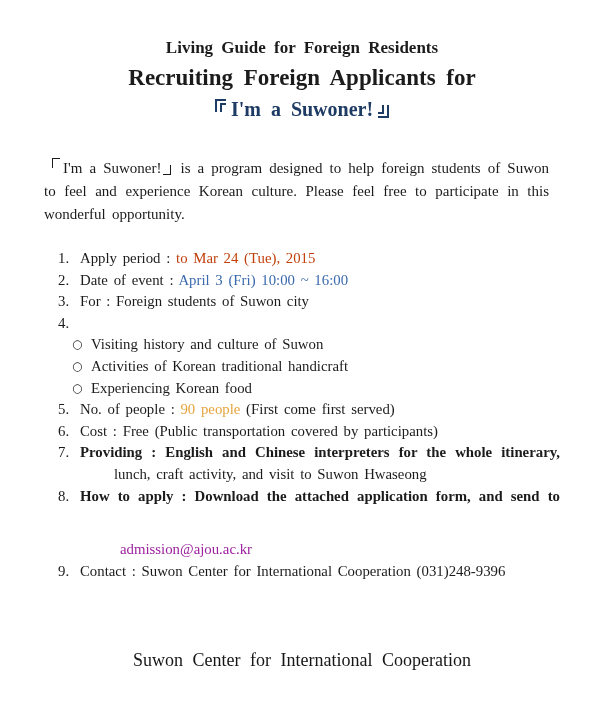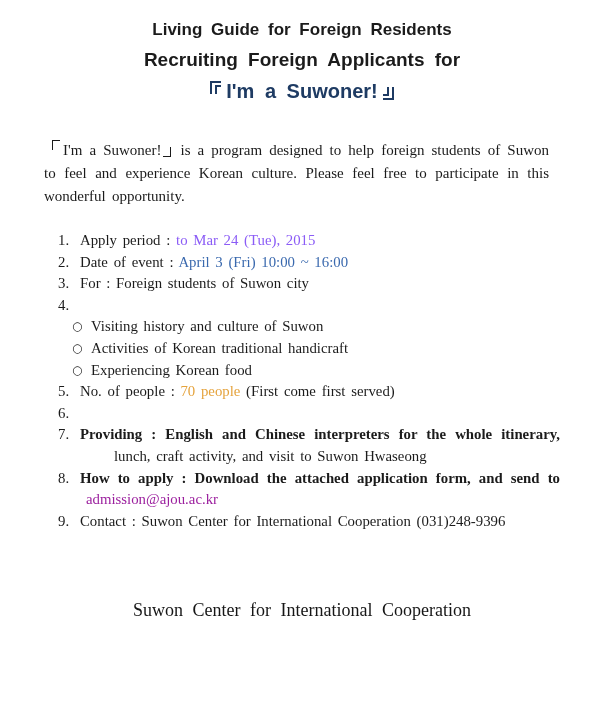--- a/index.html
+++ b/index.html
@@ -5,23 +5,23 @@
   html, body { margin: 0; padding: 0; background: #ffffff; }
   .page {
     position: relative;
     width: 604px; height: 727px;
     background: #ffffff;
     overflow: hidden;
     color: #1b1b1b;
     font-family: "Liberation Serif", "DejaVu Serif", serif;
   }
   
-  .header { padding-top: 15px; text-align: center; font-family: Liberation Sans, sans-serif; font-weight: bold; }
+  .header { padding-top: 33px; text-align: center; font-family: Liberation Serif, serif; font-weight: bold; }
   .h1 { font-size: 17px; line-height: 30px; word-spacing: 4px; }
-  .h2 { font-size: 19px; line-height: 30px; word-spacing: 5px; }
+  .h2 { font-size: 23px; line-height: 30px; word-spacing: 5px; }
   .h3 { font-size: 20px; line-height: 32px; word-spacing: 5px; }
   
   .cb { display: inline-block; position: relative; }
   .cb-d { width: 13px; height: 15px; }
   .cbo-d { vertical-align: 2px; margin-right: 3px; }
   .cbc-d { vertical-align: -2px; margin-left: 3px; }
   .cbo-d::before { content:""; position:absolute; left:0; top:0; width:9px; height:11px; border-top:2px solid currentColor; border-left:2px solid currentColor; }
   .cbo-d::after  { content:""; position:absolute; left:5px; top:4px; width:4px; height:7px; border-top:2px solid currentColor; border-left:2px solid currentColor; }
   .cbc-d::before { content:""; position:absolute; right:0; bottom:0; width:9px; height:11px; border-bottom:2px solid currentColor; border-right:2px solid currentColor; }
   .cbc-d::after  { content:""; position:absolute; right:5px; bottom:4px; width:4px; height:7px; border-bottom:2px solid currentColor; border-right:2px solid currentColor; }
@@ -65,21 +65,21 @@
     <div class="h1">Living Guide for Foreign Residents</div>
     <div class="h2">Recruiting Foreign Applicants for</div>
     <div class="h3" style="color: rgb(30, 59, 99);"><span class="cb cb-d cbo-d"></span><span>I'm a Suwoner!</span><span class="cb cb-d cbc-d"></span></div>
   </header>
 
   <p class="intro"><span class="cb cb-s cbo-s"></span><span>I'm a Suwoner!</span><span class="cb cb-s cbc-s"></span><span> is a program designed to help foreign students of Suwon to feel and experience Korean culture. Please feel free to participate in this wonderful opportunity.</span></p>
 
   <div class="list">
       <div class="list-line">
         <span class="marker">1.</span>
-        <span class="line-content"><span>Apply period : </span><span style="color: #8b5cf6;">to Mar 24 (Tue), 2015</span></span>
+        <span class="line-content"><span>Apply period : </span><span style="color: #c2410c;">to Mar 24 (Tue), 2015</span></span>
       </div>
       <div class="list-line">
         <span class="marker">2.</span>
         <span class="line-content"><span>Date of event : </span><span style="color: rgb(58, 105, 174);">April 3 (Fri) 10:00 ~ 16:00</span></span>
       </div>
       <div class="list-line">
         <span class="marker">3.</span>
         <span class="line-content"><span>For : Foreign students of Suwon city</span></span>
       </div>
       <div class="list-line">
@@ -92,35 +92,36 @@
       <div class="list-line bullet-line">
         <span class="marker">○</span>
         <span class="line-content"><span>Activities of Korean traditional handicraft</span></span>
       </div>
       <div class="list-line bullet-line">
         <span class="marker">○</span>
         <span class="line-content"><span>Experiencing Korean food</span></span>
       </div>
       <div class="list-line">
         <span class="marker">5.</span>
-        <span class="line-content"><span>No. of people : </span><span style="color: rgb(229, 163, 61);">70 people</span><span> (First come first served)</span></span>
+        <span class="line-content"><span>No. of people : </span><span style="color: rgb(229, 163, 61);">90 people</span><span> (First come first served)</span></span>
       </div>
       <div class="list-line">
         <span class="marker">6.</span>
+        <span class="line-content"><span>Cost : Free (Public transportation covered by participants)</span></span>
       </div>
       <div class="list-line stretch">
         <span class="marker">7.</span>
         <span class="line-content"><span>Providing : English and Chinese interpreters for the whole itinerary,</span></span>
       </div>
       <div class="list-line cont" style="padding-left: 114px;"><span class="line-content"><span>lunch, craft activity, and visit to Suwon Hwaseong</span></span></div>
       <div class="list-line stretch">
         <span class="marker">8.</span>
         <span class="line-content"><span>How to apply : Download the attached application form, and send to</span></span>
       </div>
-      <div class="list-line cont" style="padding-left: 86px;"><span class="line-content"><span style="color: rgb(155, 31, 158);">admission@ajou.ac.kr</span></span></div>
+      <div class="list-line cont" style="padding-left: 120px; margin-top: 32px;"><span class="line-content"><span style="color: rgb(155, 31, 158);">admission@ajou.ac.kr</span></span></div>
       <div class="list-line">
         <span class="marker">9.</span>
         <span class="line-content"><span>Contact : Suwon Center for International Cooperation (031)248-9396</span></span>
       </div>
     </div>
 
   <div class="footer">Suwon Center for International Cooperation</div>
 
 </div>
 

